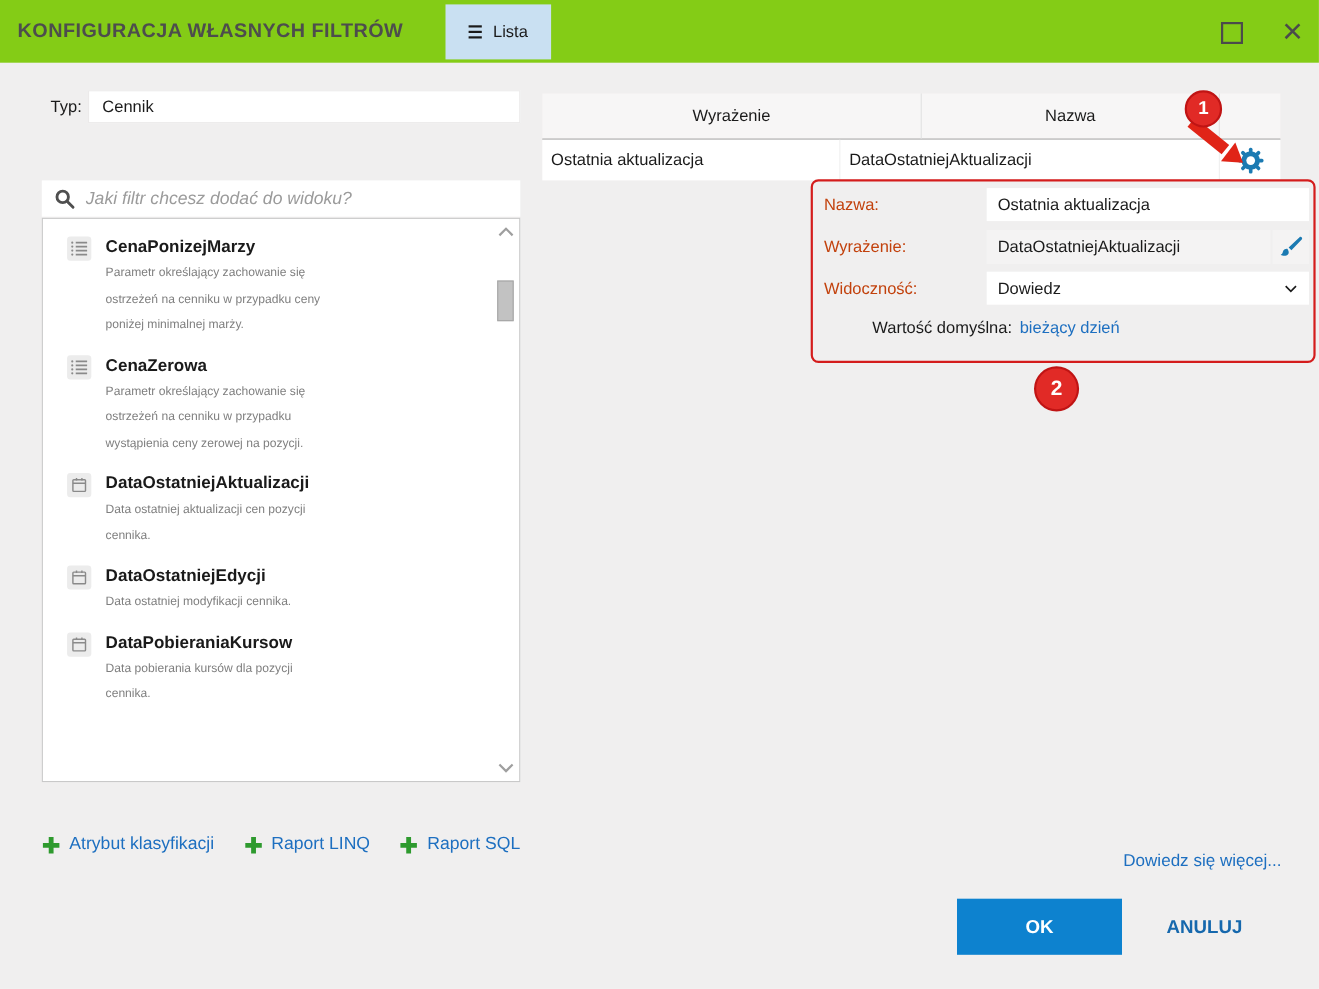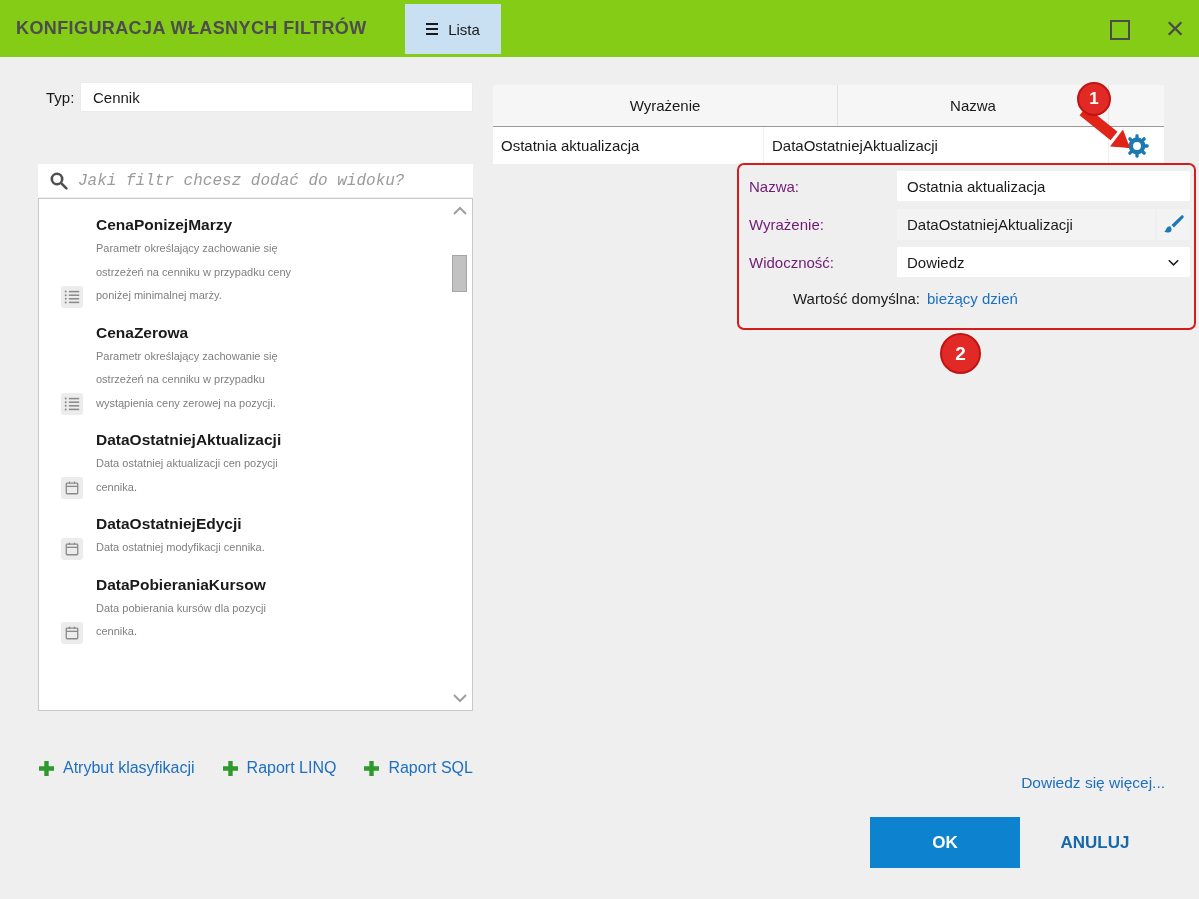--- a/index.html
+++ b/index.html
@@ -18,26 +18,26 @@
   .btn-close{position:absolute;left:1158px;top:6px;width:34px;height:44px;display:flex;align-items:center;justify-content:center;
              font-size:32px;color:#4b4b4b;line-height:1;}
 
   
   .typ-label{position:absolute;left:46px;top:89px;font-size:15px;color:#1a1a1a;}
   .typ-input{position:absolute;left:80px;top:82px;width:393px;height:30px;background:#fff;border:1px solid #eceaea;
              box-sizing:border-box;font-size:15px;color:#1a1a1a;padding:0 12px;font-family:inherit;outline:none;}
 
   .search{position:absolute;left:38px;top:164px;width:435px;height:33px;background:#fff;display:flex;align-items:center;}
   .search-icon{margin-left:10px;display:flex;flex:none;}
-  .search-input{flex:1;border:none;outline:none;font-size:16px;padding:0 8px;font-family:Liberation Mono, monospace;color:#1a1a1a;background:transparent;}
+  .search-input{flex:1;border:none;outline:none;font-size:16px;padding:0 8px;font-family:Liberation Sans, sans-serif;color:#1a1a1a;background:transparent;}
   .search-input::placeholder{color:#9b9b9b;font-style:italic;}
 
   .list{position:absolute;left:38px;top:198px;width:435px;height:513px;background:#fff;border:1px solid #c9c9c9;
         box-sizing:border-box;padding:14px 0 0 22px;overflow:hidden;}
-  .filter-item{display:flex;gap:13px;margin-bottom:13px;cursor:default;align-items:flex-end;}
+  .filter-item{display:flex;gap:13px;margin-bottom:13px;cursor:default;}
   .fi-icon{width:22px;height:22px;background:#ececec;border-radius:3px;display:flex;align-items:center;
            justify-content:center;flex:none;margin-top:2px;}
   .fi-name{font-size:15.5px;font-weight:bold;color:#1a1a1a;line-height:24px;}
   .fi-desc{font-size:11px;color:#7f7f7f;line-height:23.5px;white-space:pre-line;max-width:310px;}
 
   .scroll-up{position:absolute;left:451px;top:203px;width:18px;height:16px;}
   .scroll-thumb{position:absolute;left:452px;top:255px;width:15px;height:37px;background:#c2c2c2;border:1px solid #a6a6a6;box-sizing:border-box;}
   .scroll-down{position:absolute;left:451px;top:690px;width:18px;height:16px;}
 
   .add-links{position:absolute;left:38px;top:759px;display:flex;gap:27px;}
@@ -52,21 +52,21 @@
   .th-action{flex:1;}
   .trow{position:absolute;left:493px;top:127px;width:671px;height:37px;background:#fff;display:flex;}
   .td{display:flex;align-items:center;font-size:15px;color:#1a1a1a;box-sizing:border-box;padding-left:8px;}
   .td-nazwa{width:271px;border-right:1px solid #efefef;}
   .td-wyr{width:345px;border-right:1px solid #efefef;}
   .td-action{flex:1;display:flex;align-items:center;justify-content:center;padding:0;cursor:pointer;}
 
   
   .panel{position:absolute;left:737px;top:163px;width:459px;height:167px;border:2px solid #d41c1c;
          border-radius:7px;box-sizing:border-box;}
-  .p-label{position:absolute;left:10px;font-size:15px;color:#701a75;}
+  .p-label{position:absolute;left:10px;font-size:15px;color:#c2410c;}
   .p-input{position:absolute;left:158px;width:293px;height:30px;background:#fff;border:none;box-sizing:border-box;
            font-size:15px;color:#1a1a1a;padding:0 10px;font-family:inherit;outline:none;}
   .p-exprrow{position:absolute;left:158px;top:44px;width:293px;height:31px;display:flex;gap:2px;}
   .p-expr{flex:1;background:#f4f3f3;display:flex;align-items:center;padding:0 10px;font-size:15px;color:#1a1a1a;}
   .p-brush{width:33px;background:#f4f3f3;display:flex;align-items:center;justify-content:center;cursor:pointer;}
   .p-select{position:absolute;left:158px;top:82px;width:293px;height:30px;background:#fff;display:flex;align-items:center;
             padding:0 10px;box-sizing:border-box;font-size:15px;color:#1a1a1a;cursor:pointer;}
   .p-select .chev{position:absolute;right:9px;top:8px;}
   .p-defrow{position:absolute;left:10px;top:125px;font-size:15px;color:#1a1a1a;display:flex;gap:7px;align-items:flex-start;margin-left:44px;}
   .p-deflink{color:#1d6fc0;cursor:pointer;}

